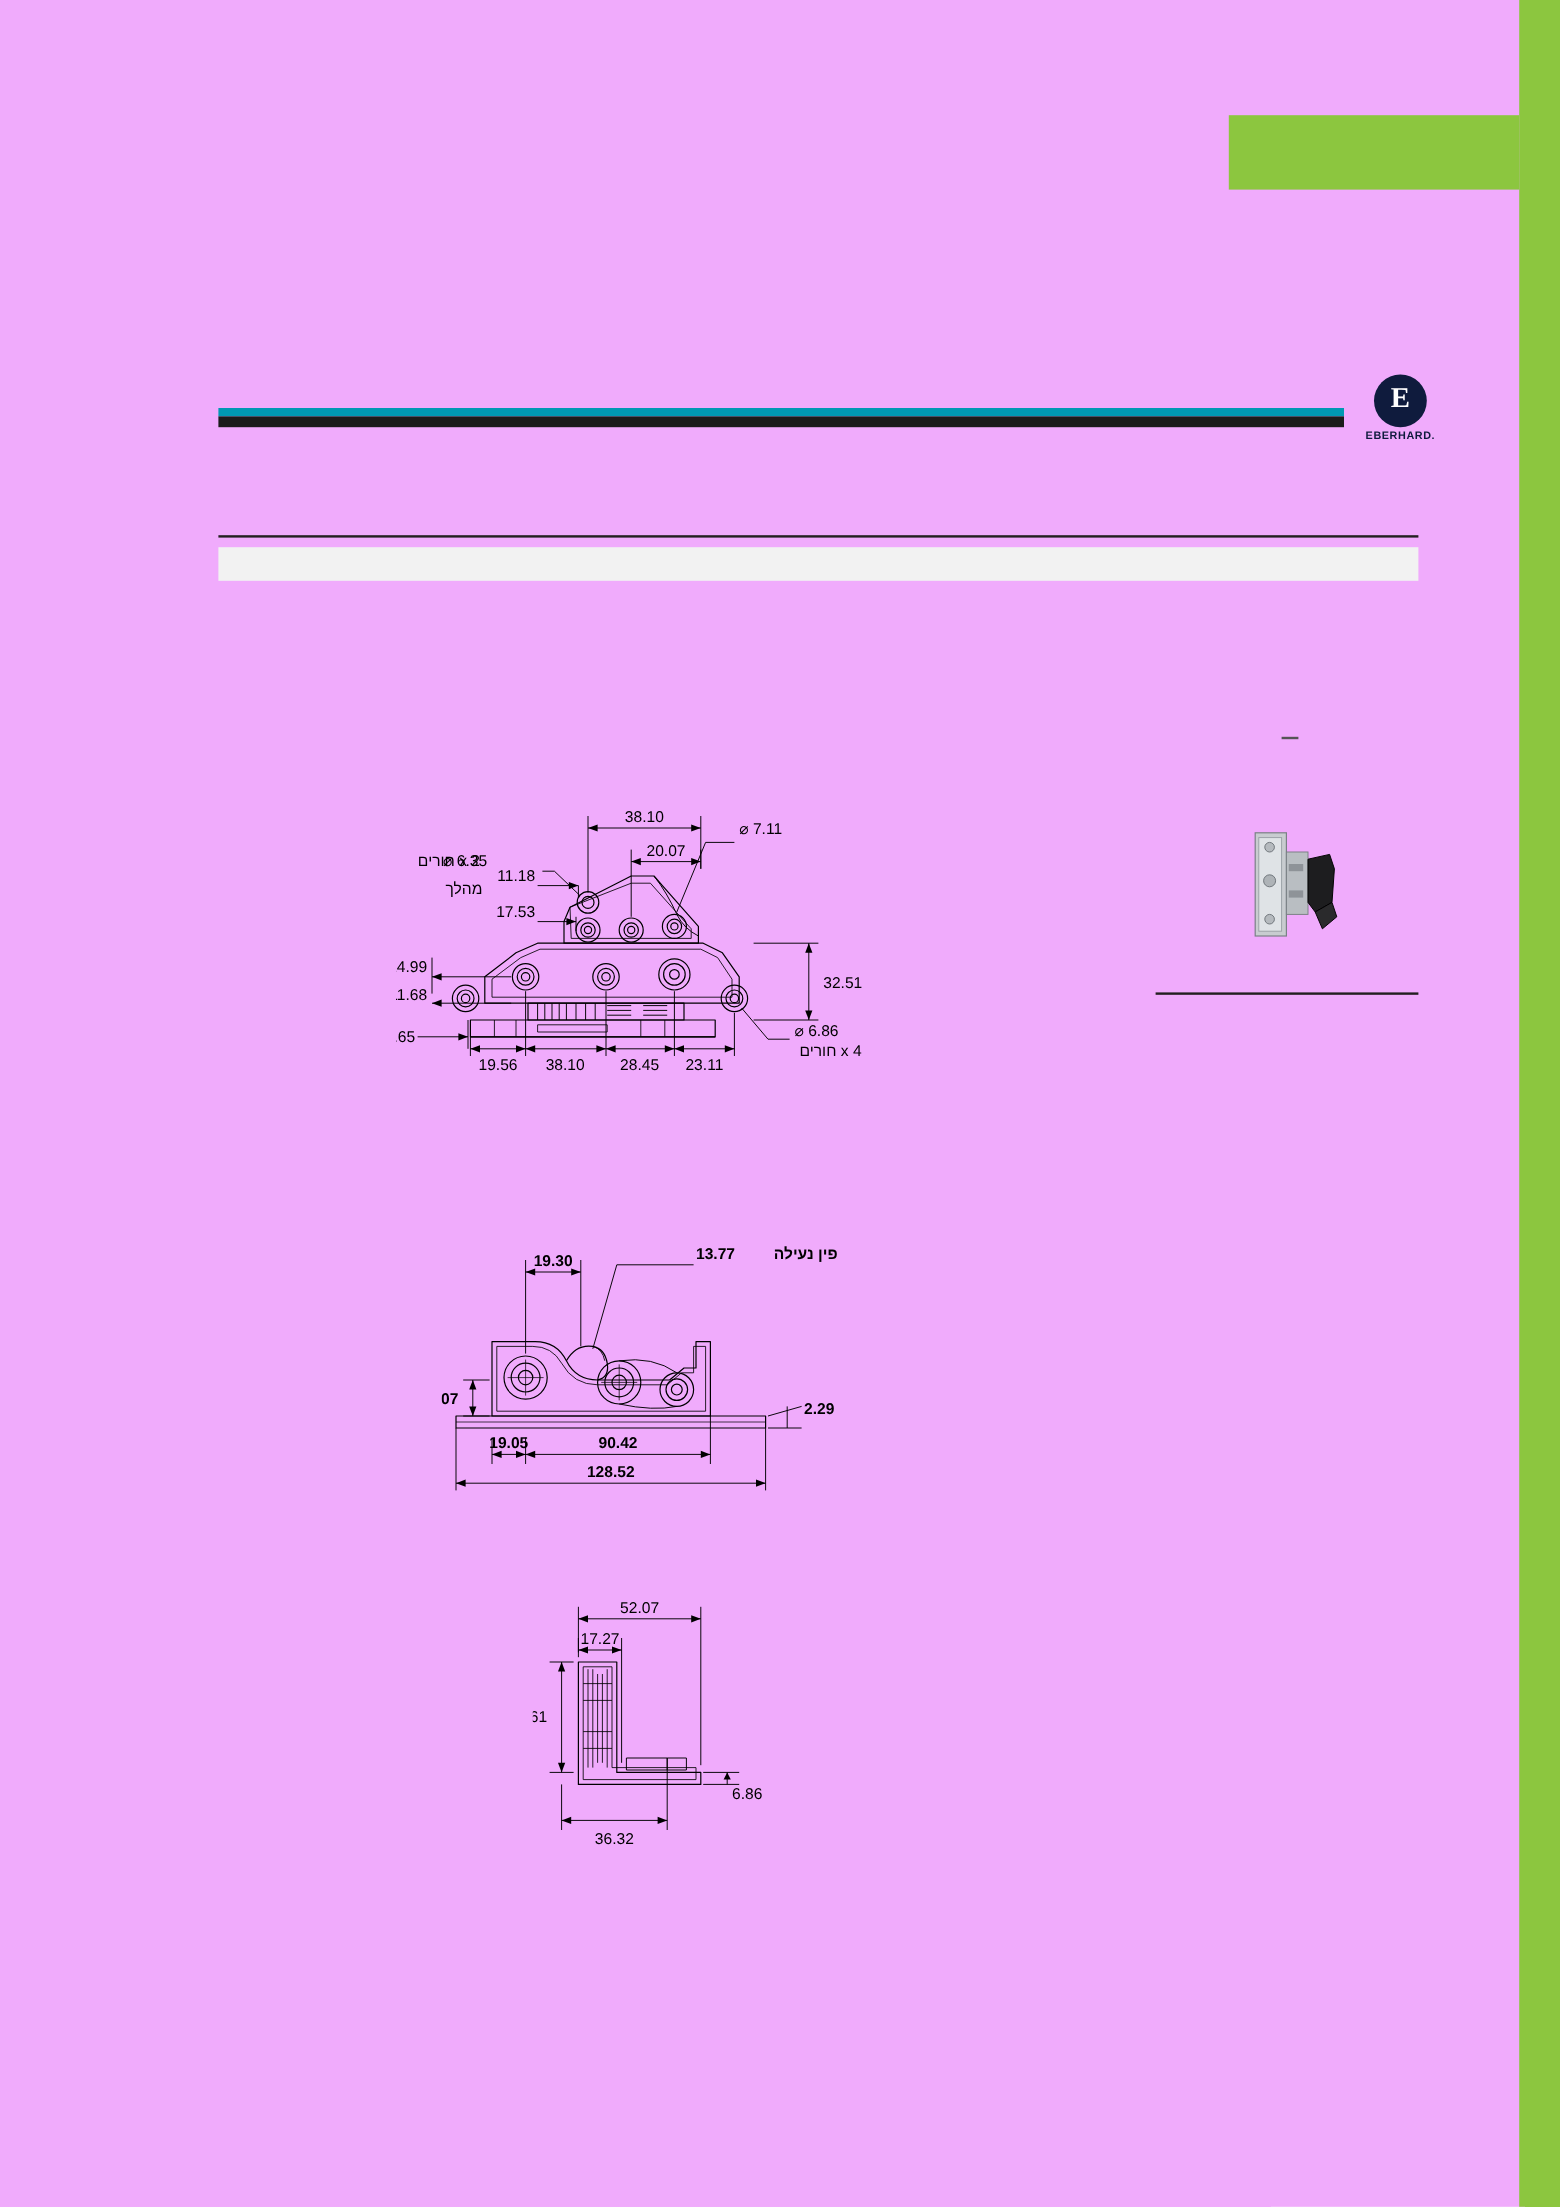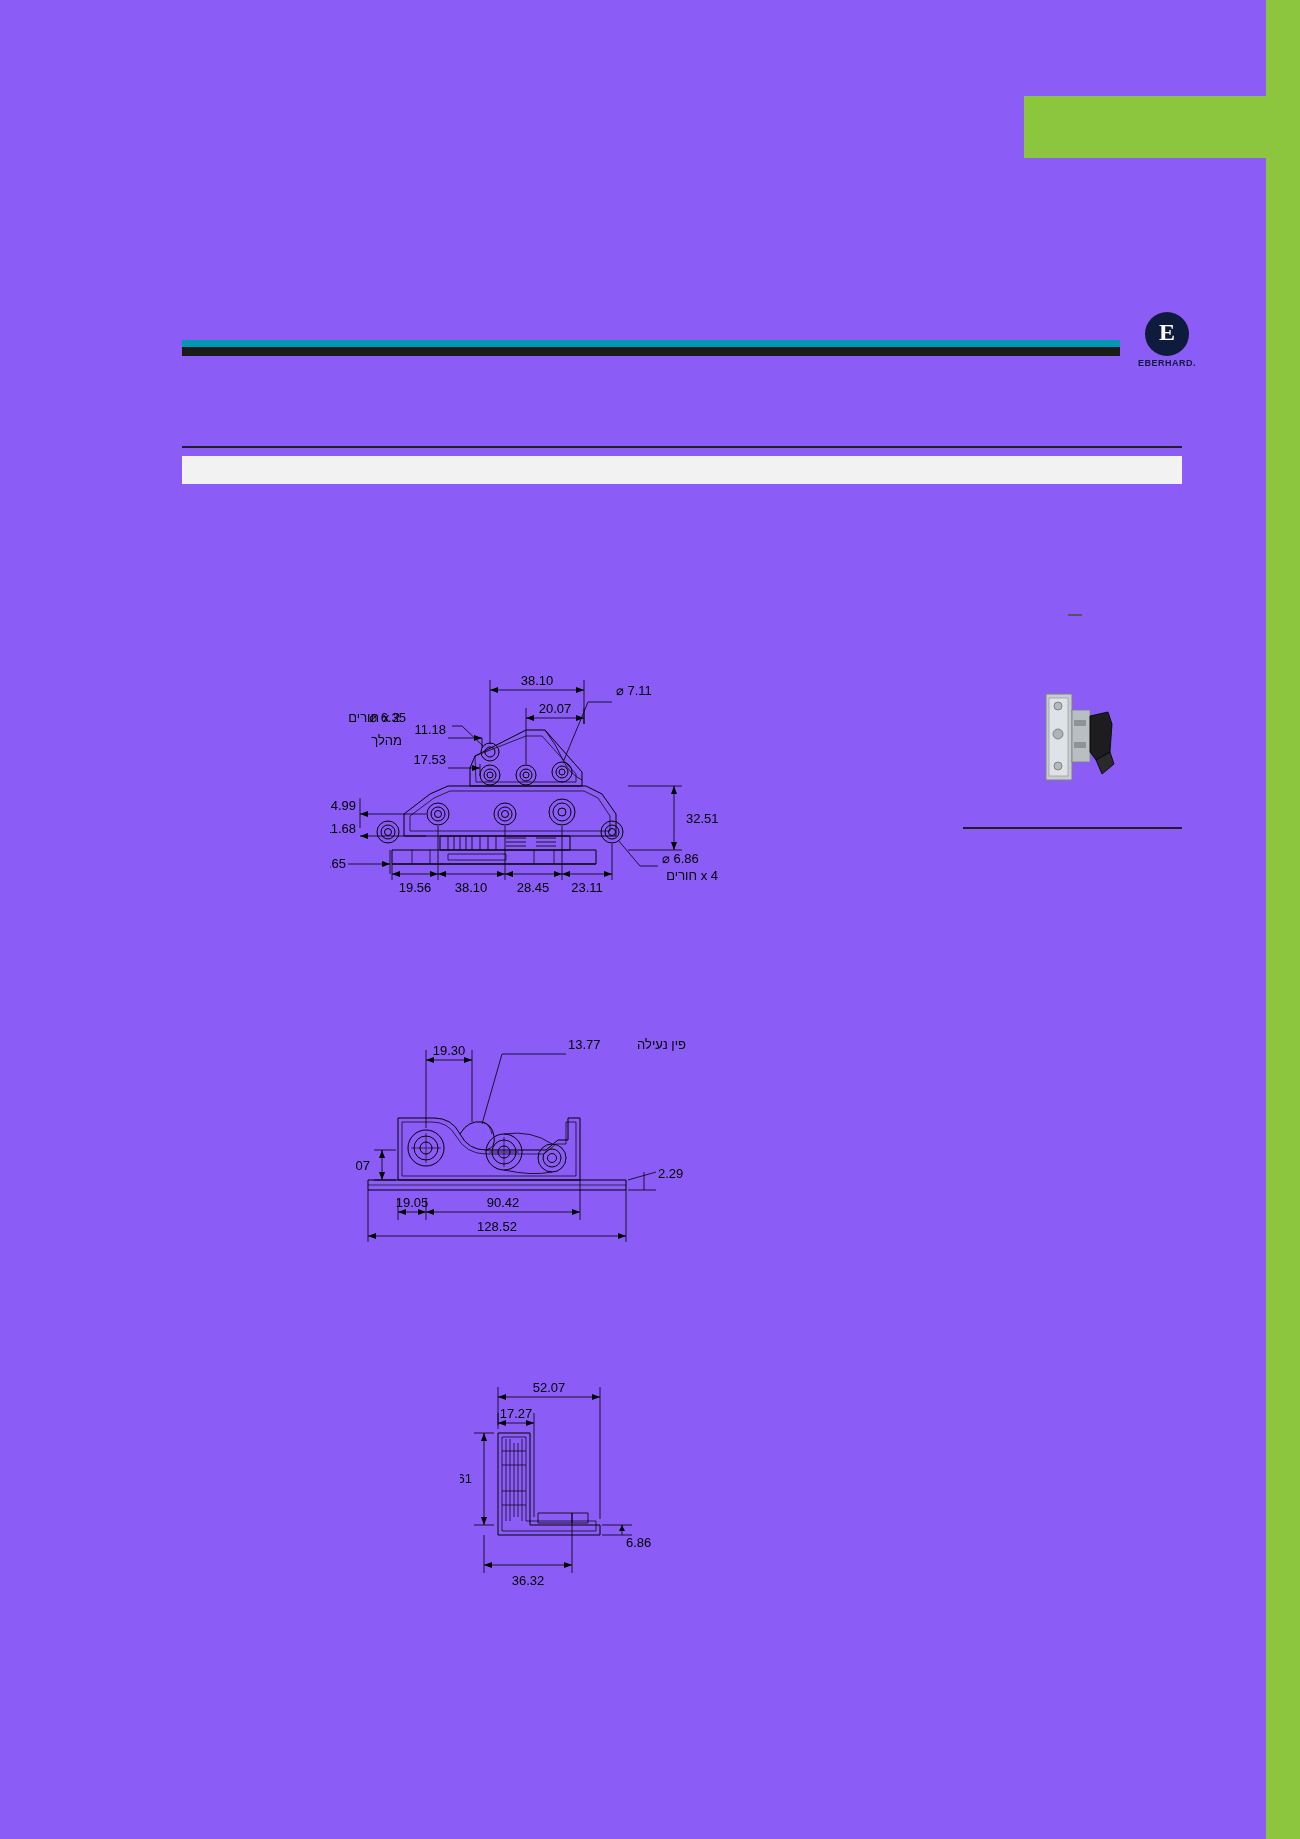--- a/index.html
+++ b/index.html
@@ -14,21 +14,21 @@
     font-family: "Liberation Sans", sans-serif;
     overflow: hidden;
   }
 
   
   .page {
     position: absolute;
     left: 0; top: 0;
     width: 1300px;
     height: 1839px;
-    background: #8b5cf6;
+    background: #f0abfc;
   }
 
   
   .green-band {
     position: absolute;
     right: 0;
     top: 0;
     width: 34px;
     height: 1839px;
     background: #8cc63f;
@@ -141,22 +141,22 @@
     background: #555;
   }
 
   
   .dwg {
     position: absolute;
   }
   .dwg svg { display: block; }
 
   #dwg-top    { left: 330px; top: 668px; }
-  #dwg-mid    { left: 356px; top: 1030px; }
-  #dwg-bot    { left: 460px; top: 1325px; margin-top: 48px; }
+  #dwg-mid    { left: 368px; top: 1030px; font-weight: bold; }
+  #dwg-bot    { left: 444px; top: 1325px; }
 </style>
 </head>
 <body>
 
 <div class="page">
 
   <div class="green-band"></div>
   <div class="green-block"></div>
 
   <div class="rule-teal"></div>

